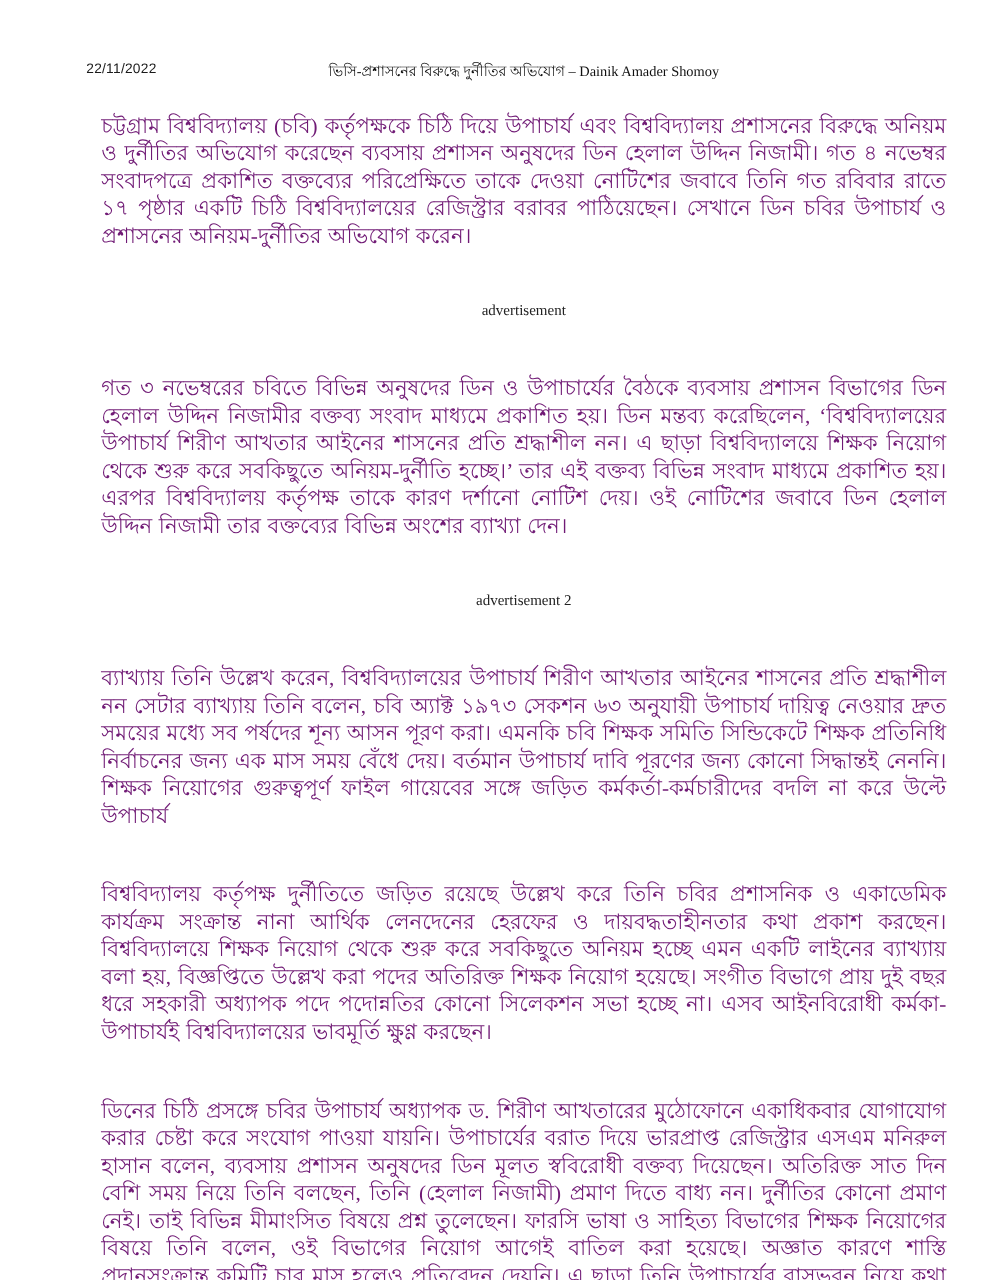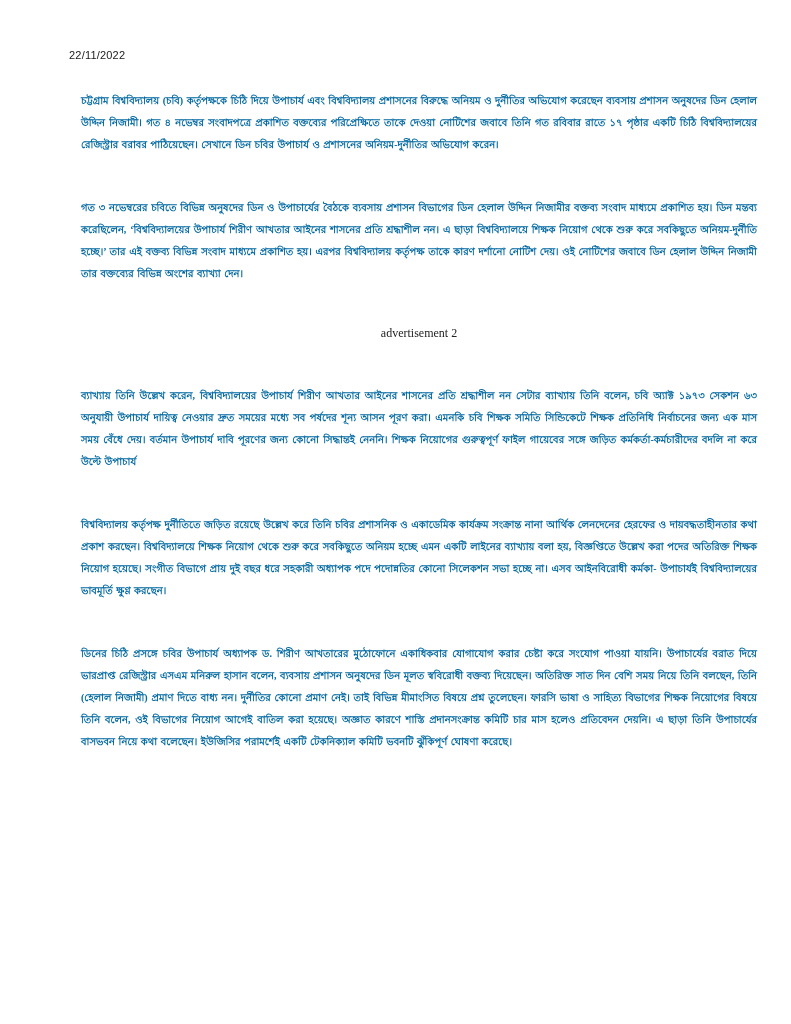--- a/index.html
+++ b/index.html
@@ -42,27 +42,26 @@
   }
   
   .content {
     position: absolute;
     top: 42px;
     left: 33px;
     right: 34px;
     text-align: justify;
   }
   .para {
-    font-size: 10px;
+    font-size: 17px;
     line-height: 22px;
-    color: #0369a1;
+    color: #701a75;
     margin-bottom: 17px;
     text-align: justify;
     word-spacing: 1px;
-    font-weight: bold;
   }
   .ad-caption {
     text-align: center;
     font-size: 12px;
     color: #222222;
     font-family: "Liberation Serif", "DejaVu Serif", serif;
     margin: 16px 0 20px 0;
   }
   
   .print-footer {
@@ -78,26 +77,28 @@
   .footer-url  { position: absolute; left: 0; top: 0; }
   .footer-page { position: absolute; right: 0; top: 0; }
 </style>
 </head>
 <body>
 
 <div class="page">
 
   <div class="print-header">
     <span class="print-date">22/11/2022</span>
+    <span class="print-title">ভিসি-প্রশাসনের বিরুদ্ধে দুর্নীতির অভিযোগ – Dainik Amader Shomoy</span>
   </div>
 
   <div class="content">
 
     <p class="para">চট্টগ্রাম বিশ্ববিদ্যালয় (চবি) কর্তৃপক্ষকে চিঠি দিয়ে উপাচার্য এবং বিশ্ববিদ্যালয় প্রশাসনের বিরুদ্ধে অনিয়ম ও দুর্নীতির অভিযোগ করেছেন ব্যবসায় প্রশাসন অনুষদের ডিন হেলাল উদ্দিন নিজামী। গত ৪ নভেম্বর সংবাদপত্রে প্রকাশিত বক্তব্যের পরিপ্রেক্ষিতে তাকে দেওয়া নোটিশের জবাবে তিনি গত রবিবার রাতে ১৭ পৃষ্ঠার একটি চিঠি বিশ্ববিদ্যালয়ের রেজিস্ট্রার বরাবর পাঠিয়েছেন। সেখানে ডিন চবির উপাচার্য ও প্রশাসনের অনিয়ম-দুর্নীতির অভিযোগ করেন।</p>
 
+    <div class="ad-caption">advertisement</div>
 
     <p class="para">গত ৩ নভেম্বরের চবিতে বিভিন্ন অনুষদের ডিন ও উপাচার্যের বৈঠকে ব্যবসায় প্রশাসন বিভাগের ডিন হেলাল উদ্দিন নিজামীর বক্তব্য সংবাদ মাধ্যমে প্রকাশিত হয়। ডিন মন্তব্য করেছিলেন, ‘বিশ্ববিদ্যালয়ের উপাচার্য শিরীণ আখতার আইনের শাসনের প্রতি শ্রদ্ধাশীল নন। এ ছাড়া বিশ্ববিদ্যালয়ে শিক্ষক নিয়োগ থেকে শুরু করে সবকিছুতে অনিয়ম-দুর্নীতি হচ্ছে।’ তার এই বক্তব্য বিভিন্ন সংবাদ মাধ্যমে প্রকাশিত হয়। এরপর বিশ্ববিদ্যালয় কর্তৃপক্ষ তাকে কারণ দর্শানো নোটিশ দেয়। ওই নোটিশের জবাবে ডিন হেলাল উদ্দিন নিজামী তার বক্তব্যের বিভিন্ন অংশের ব্যাখ্যা দেন।</p>
 
     <div class="ad-caption">advertisement 2</div>
 
     <p class="para">ব্যাখ্যায় তিনি উল্লেখ করেন, বিশ্ববিদ্যালয়ের উপাচার্য শিরীণ আখতার আইনের শাসনের প্রতি শ্রদ্ধাশীল নন সেটার ব্যাখ্যায় তিনি বলেন, চবি অ্যাক্ট ১৯৭৩ সেকশন ৬৩ অনুযায়ী উপাচার্য দায়িত্ব নেওয়ার দ্রুত সময়ের মধ্যে সব পর্ষদের শূন্য আসন পূরণ করা। এমনকি চবি শিক্ষক সমিতি সিন্ডিকেটে শিক্ষক প্রতিনিধি নির্বাচনের জন্য এক মাস সময় বেঁধে দেয়। বর্তমান উপাচার্য দাবি পূরণের জন্য কোনো সিদ্ধান্তই নেননি। শিক্ষক নিয়োগের গুরুত্বপূর্ণ ফাইল গায়েবের সঙ্গে জড়িত কর্মকর্তা-কর্মচারীদের বদলি না করে উল্টে উপাচার্য</p>
 
 
     <p class="para">বিশ্ববিদ্যালয় কর্তৃপক্ষ দুর্নীতিতে জড়িত রয়েছে উল্লেখ করে তিনি চবির প্রশাসনিক ও একাডেমিক কার্যক্রম সংক্রান্ত নানা আর্থিক লেনদেনের হেরফের ও দায়বদ্ধতাহীনতার কথা প্রকাশ করছেন। বিশ্ববিদ্যালয়ে শিক্ষক নিয়োগ থেকে শুরু করে সবকিছুতে অনিয়ম হচ্ছে এমন একটি লাইনের ব্যাখ্যায় বলা হয়, বিজ্ঞপ্তিতে উল্লেখ করা পদের অতিরিক্ত শিক্ষক নিয়োগ হয়েছে। সংগীত বিভাগে প্রায় দুই বছর ধরে সহকারী অধ্যাপক পদে পদোন্নতির কোনো সিলেকশন সভা হচ্ছে না। এসব আইনবিরোধী কর্মকা- উপাচার্যই বিশ্ববিদ্যালয়ের ভাবমূর্তি ক্ষুণ্ণ করছেন।</p>
 

